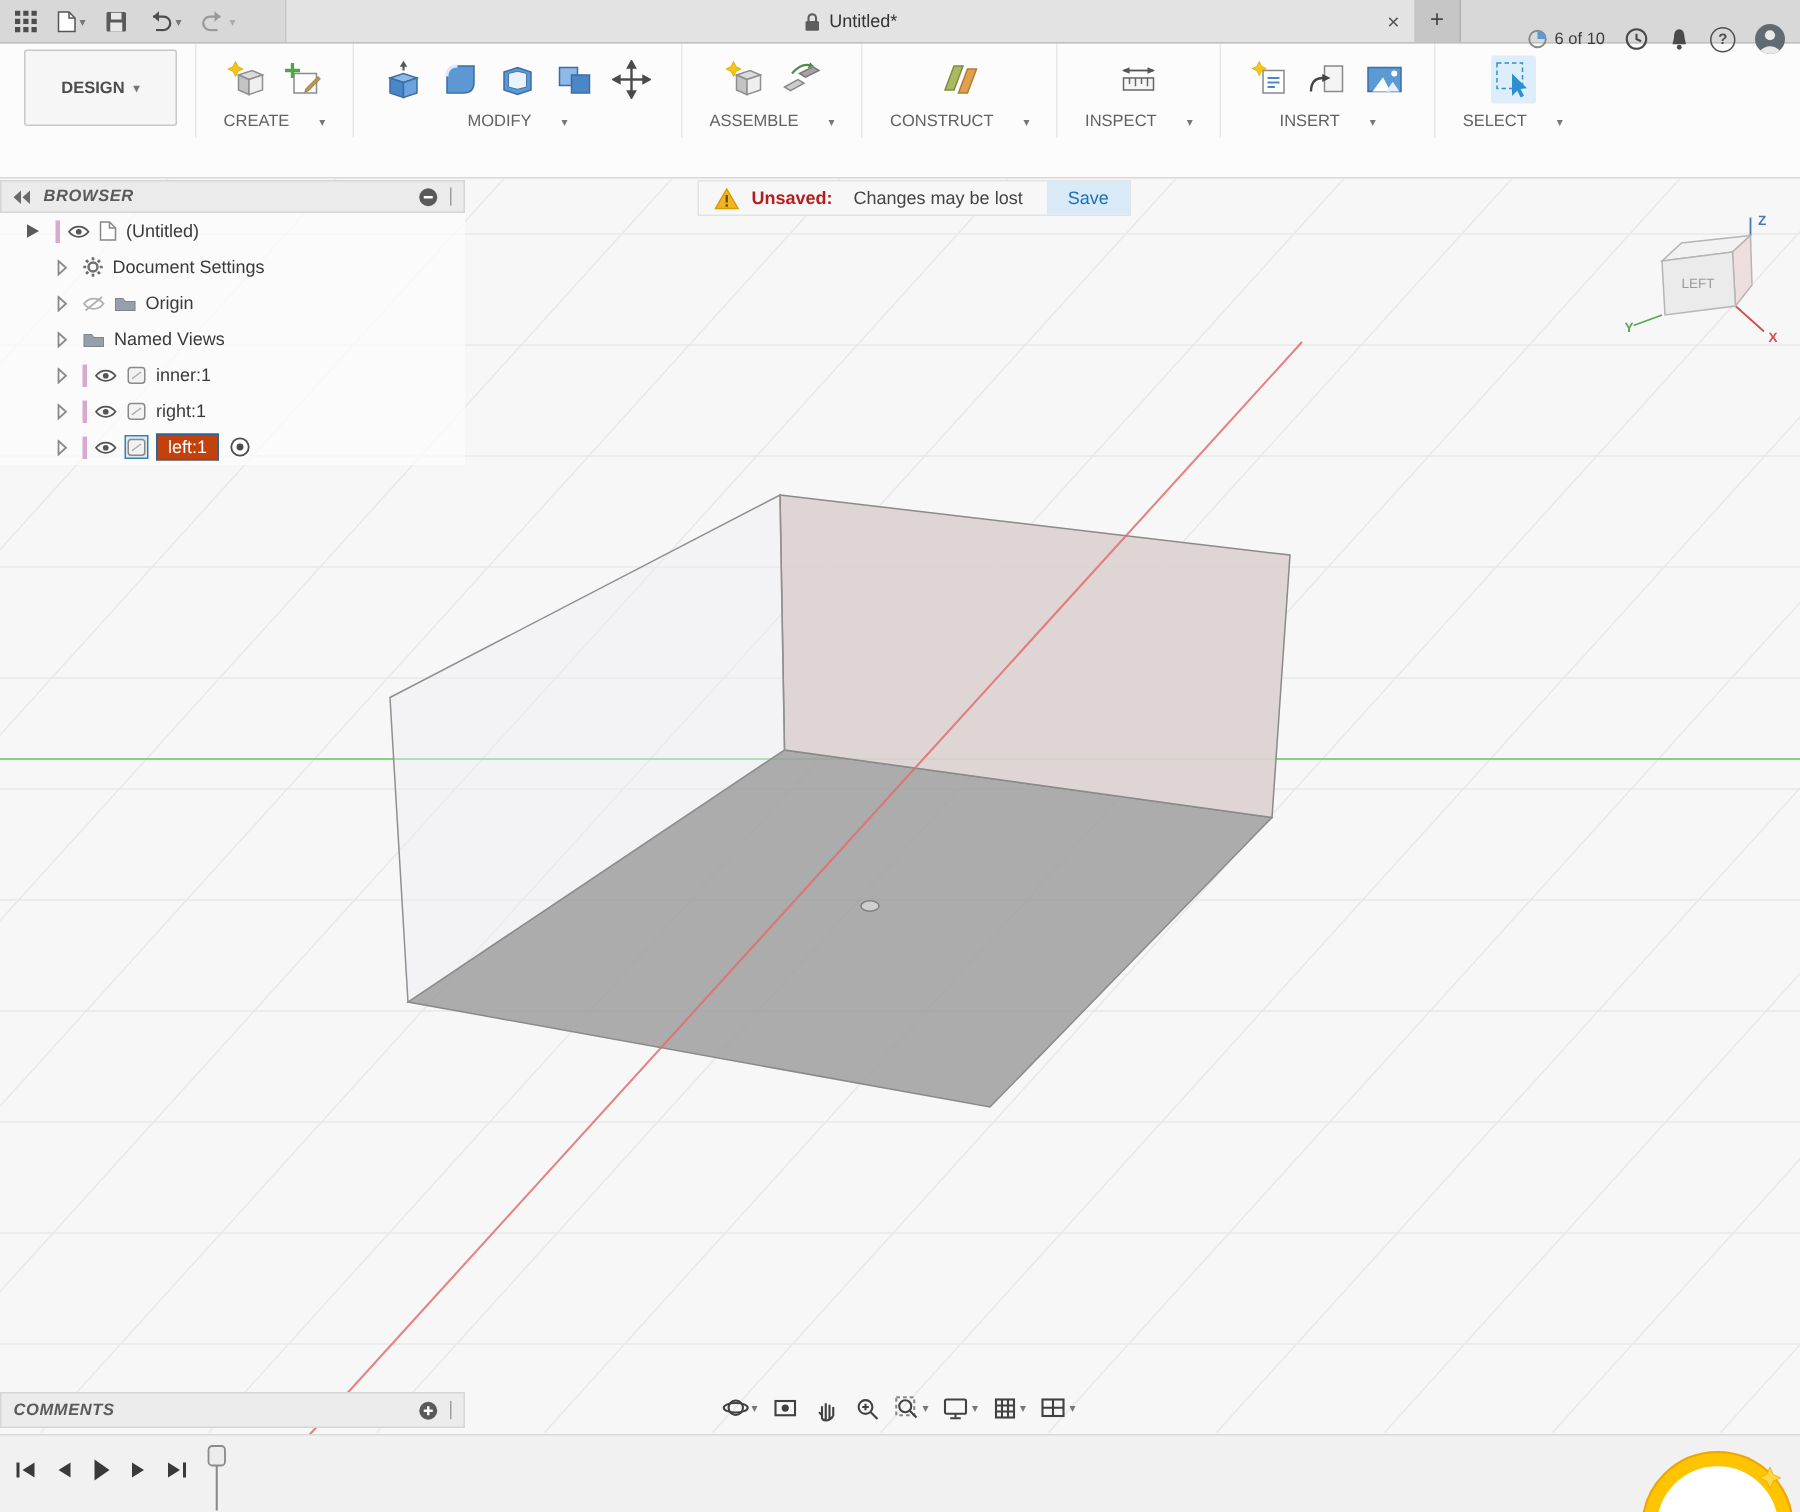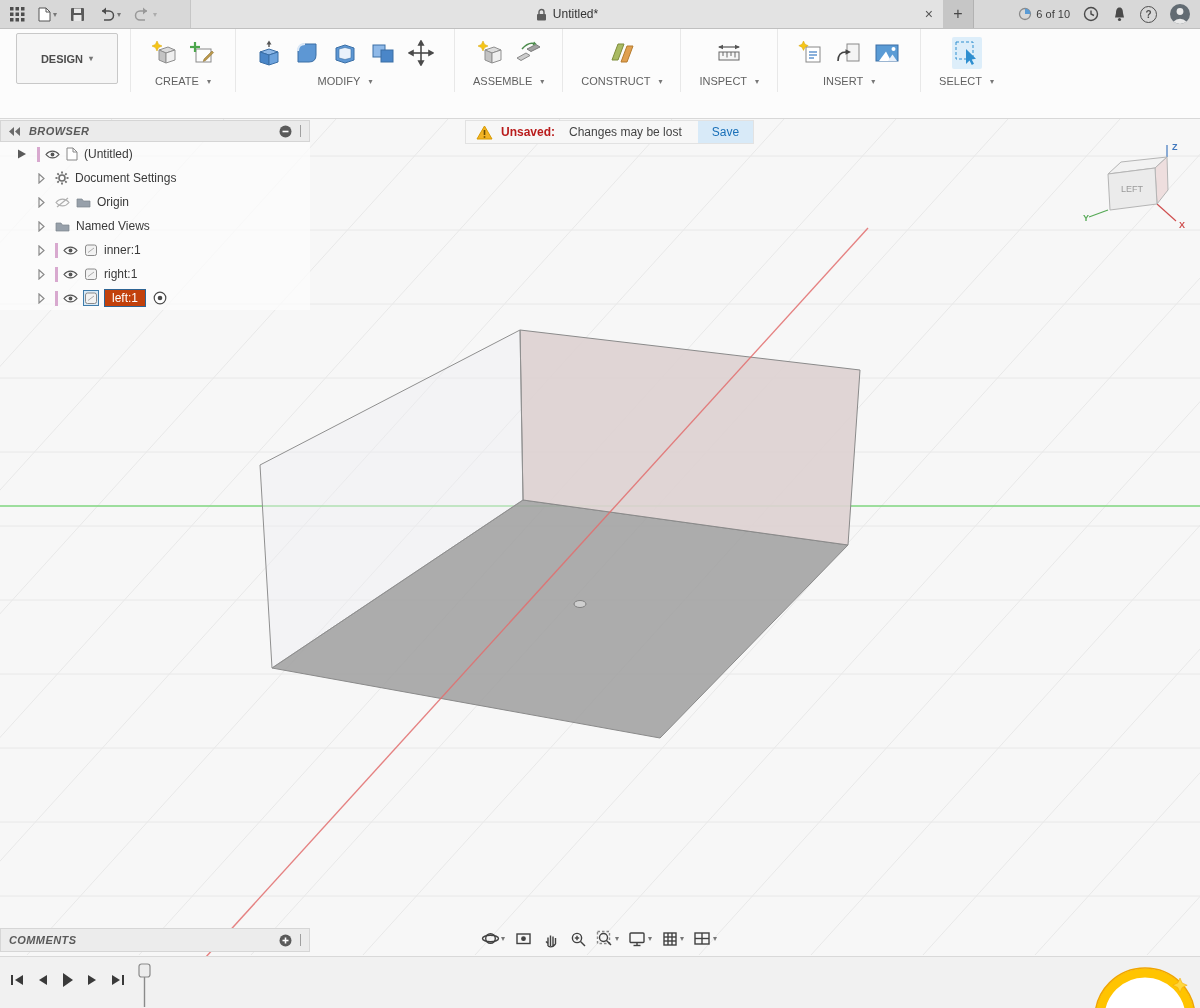--- a/index.html
+++ b/index.html
@@ -20,40 +20,40 @@
   .dim{opacity:.45;}
   .doc-tab{position:absolute;left:190px;top:0;width:752px;height:28px;background:#e3e3e3;
            border-left:1px solid #c6c6c6;border-right:1px solid #c6c6c6;
            display:flex;align-items:center;justify-content:center;gap:6px;
            font-size:12px;color:#333;}
   .close-btn{position:absolute;right:10px;top:0;height:28px;display:flex;align-items:center;
              font-size:14px;color:#555;cursor:pointer;}
   .newtab-btn{position:absolute;left:943px;top:0;width:30px;height:28px;background:#c6c6c6;
               border-right:1px solid #b2b2b2;display:flex;align-items:center;justify-content:center;
               font-size:16px;color:#474747;cursor:pointer;}
-  .tb-right{position:absolute;right:10px;top:0;height:28px;display:flex;align-items:center;gap:13px;}
+  .tb-right{position:absolute;right:10px;top:12px;height:28px;display:flex;align-items:center;gap:13px;}
   .job-status{display:flex;align-items:center;gap:4px;font-size:11px;color:#3d3d3d;cursor:pointer;}
   .circle-help{width:15px;height:15px;border-radius:50%;border:1.5px solid #4f4f4f;color:#4f4f4f;
                font-size:10px;font-weight:bold;display:flex;align-items:center;justify-content:center;cursor:pointer;}
   .avatar{width:20px;height:20px;border-radius:50%;background:#626b72;overflow:hidden;cursor:pointer;}
 
   
   .ribbon{position:absolute;top:28px;left:0;width:1200px;height:90px;background:#fcfcfc;
           border-bottom:1px solid #d8d8d8;z-index:15;}
   .tabs-row{height:25px;display:flex;align-items:flex-end;padding-left:142px;gap:2px;}
   .rtab{font-size:11px;color:#6b6b6b;padding:4px 14px 5px;letter-spacing:.3px;cursor:pointer;}
   .rtab.active{color:#0696d7;font-weight:bold;border-bottom:2px solid #0696d7;padding-bottom:3px;}
   .tools-row{height:64px;display:flex;align-items:stretch;}
   .design-btn{margin:5px 12px 8px 16px;width:100px;border:1px solid #c8c8c8;background:#f6f6f6;
               border-radius:2px;display:flex;align-items:center;justify-content:center;gap:6px;
               font-size:11px;font-weight:bold;color:#4c4c4c;cursor:pointer;}
   .group{display:flex;flex-direction:column;justify-content:center;padding:0 18px;
          border-left:1px solid #e8e8e8;}
   .gicons{display:flex;align-items:center;justify-content:center;gap:8px;height:40px;}
-  .glabel{display:flex;align-items:center;justify-content:center;gap:8px;font-size:11px;
+  .glabel{display:flex;align-items:center;justify-content:center;gap:20px;font-size:11px;
           color:#616161;margin-top:2px;cursor:pointer;white-space:nowrap;}
   .caret{font-size:8px;color:#777;}
   .ticon{width:30px;height:32px;display:flex;align-items:center;justify-content:center;
          border-radius:2px;cursor:pointer;}
 
   
   .browser{position:absolute;left:0;top:120px;width:310px;z-index:10;}
   .panel-header{height:22px;background:#ebebeb;border:1px solid #d5d5d5;display:flex;
                 align-items:center;padding:0 8px;gap:8px;box-sizing:border-box;}
   .panel-title{font-size:11px;font-weight:bold;color:#5a5a5a;letter-spacing:.4px;font-style:italic;}

